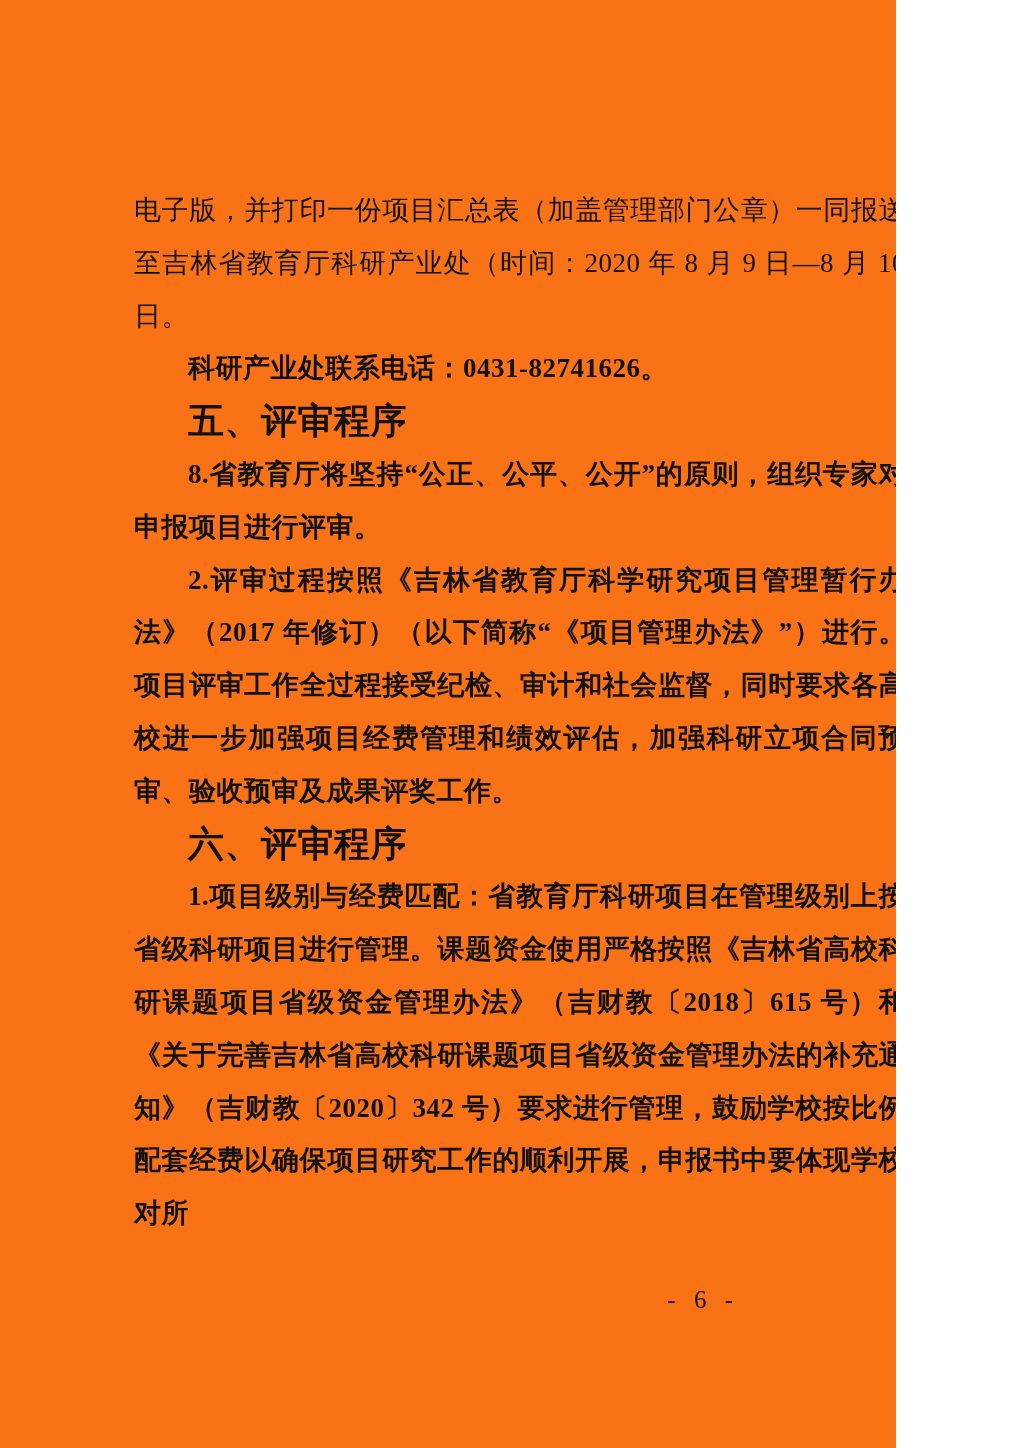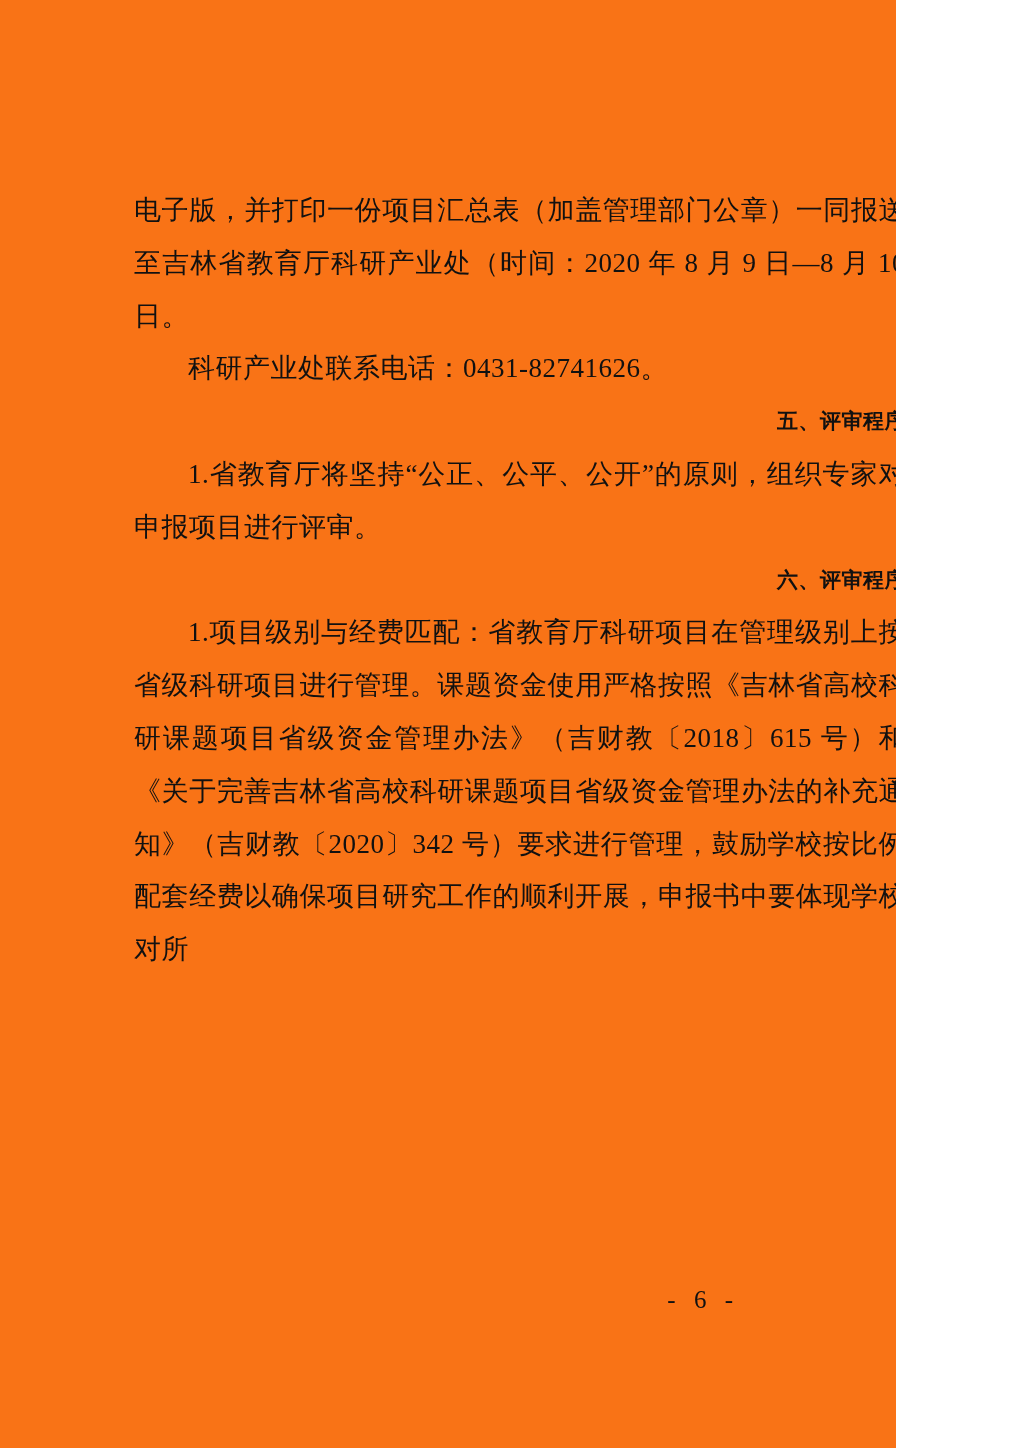--- a/index.html
+++ b/index.html
@@ -25,43 +25,45 @@
     line-height: 52.8px;
     text-align: justify;
     letter-spacing: 0.5px;
   }
   .content p {
     margin: 0;
     padding: 0;
   }
   .content p.indent {
     text-indent: 54px;
+    font-weight: bold;
   }
   .content p.heading {
     font-family: "Liberation Sans", "DejaVu Sans", sans-serif;
     font-weight: bold;
-    font-size: 21px;
-    text-align: right;
+    font-size: 36px;
+    text-align: left;
   }
   .page-number {
     position: absolute;
     top: 1286px;
     right: 157px;
     font-size: 25px;
     letter-spacing: 6px;
     color: #111111;
     font-family: "Liberation Serif", "DejaVu Serif", serif;
   }
 </style>
 </head>
 <body>
 
 <div class="page">
   <div class="content">
       <p class="body">电子版，并打印一份项目汇总表（加盖管理部门公章）一同报送至吉林省教育厅科研产业处（时间：2020 年 8 月 9 日—8 月 10 日。</p>
       <p class="body indent">科研产业处联系电话：0431-82741626。</p>
       <p class="heading indent">五、评审程序</p>
-      <p class="body indent">1.省教育厅将坚持“公正、公平、公开”的原则，组织专家对申报项目进行评审。</p>
+      <p class="body indent">8.省教育厅将坚持“公正、公平、公开”的原则，组织专家对申报项目进行评审。</p>
+      <p class="body indent">2.评审过程按照《吉林省教育厅科学研究项目管理暂行办法》（2017 年修订）（以下简称“《项目管理办法》”）进行。项目评审工作全过程接受纪检、审计和社会监督，同时要求各高校进一步加强项目经费管理和绩效评估，加强科研立项合同预审、验收预审及成果评奖工作。</p>
       <p class="heading indent">六、评审程序</p>
       <p class="body indent">1.项目级别与经费匹配：省教育厅科研项目在管理级别上按省级科研项目进行管理。课题资金使用严格按照《吉林省高校科研课题项目省级资金管理办法》（吉财教〔2018〕615 号）和《关于完善吉林省高校科研课题项目省级资金管理办法的补充通知》（吉财教〔2020〕342 号）要求进行管理，鼓励学校按比例配套经费以确保项目研究工作的顺利开展，申报书中要体现学校对所</p>
     </div>
   <div class="page-number">- 6 -</div>
 </div>
 
 </body></html>

